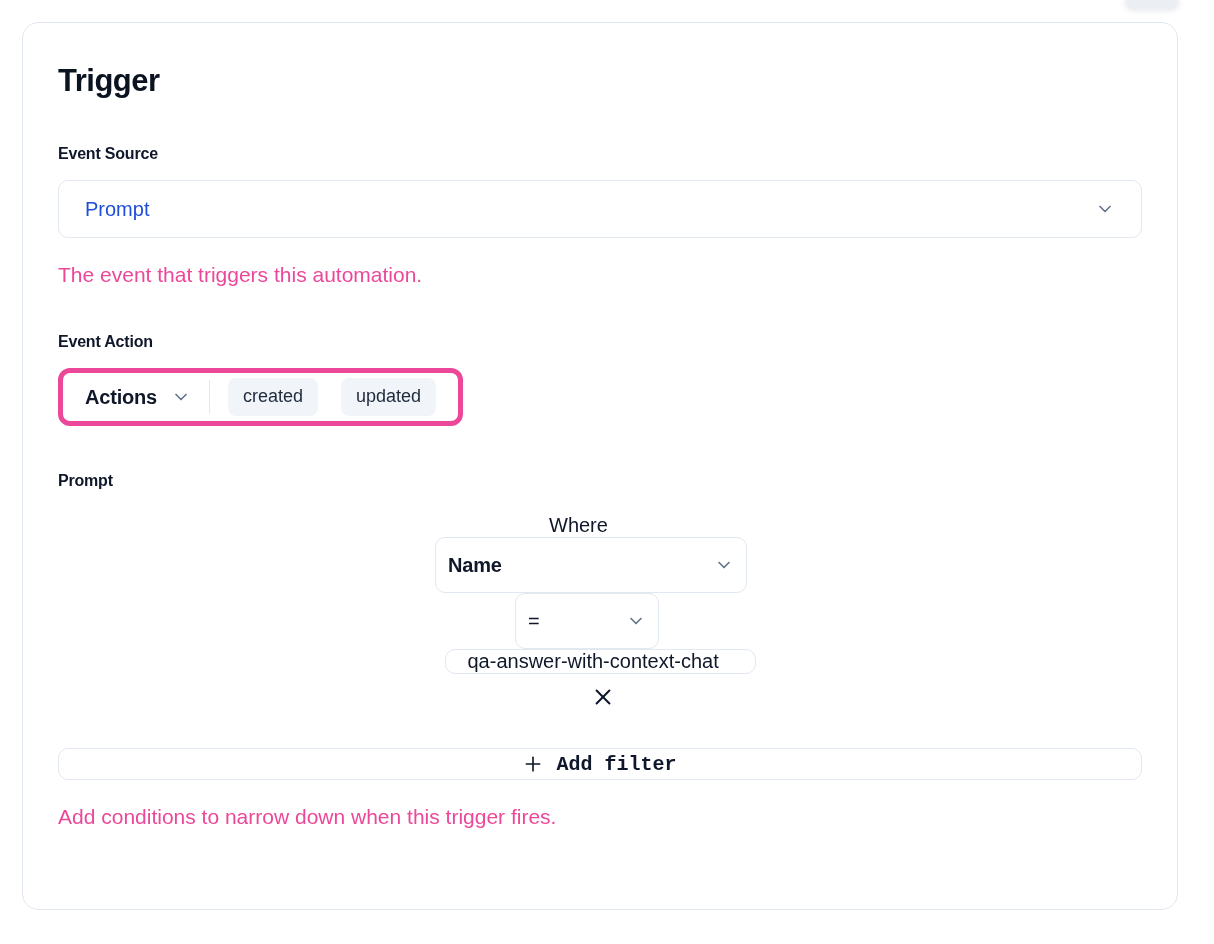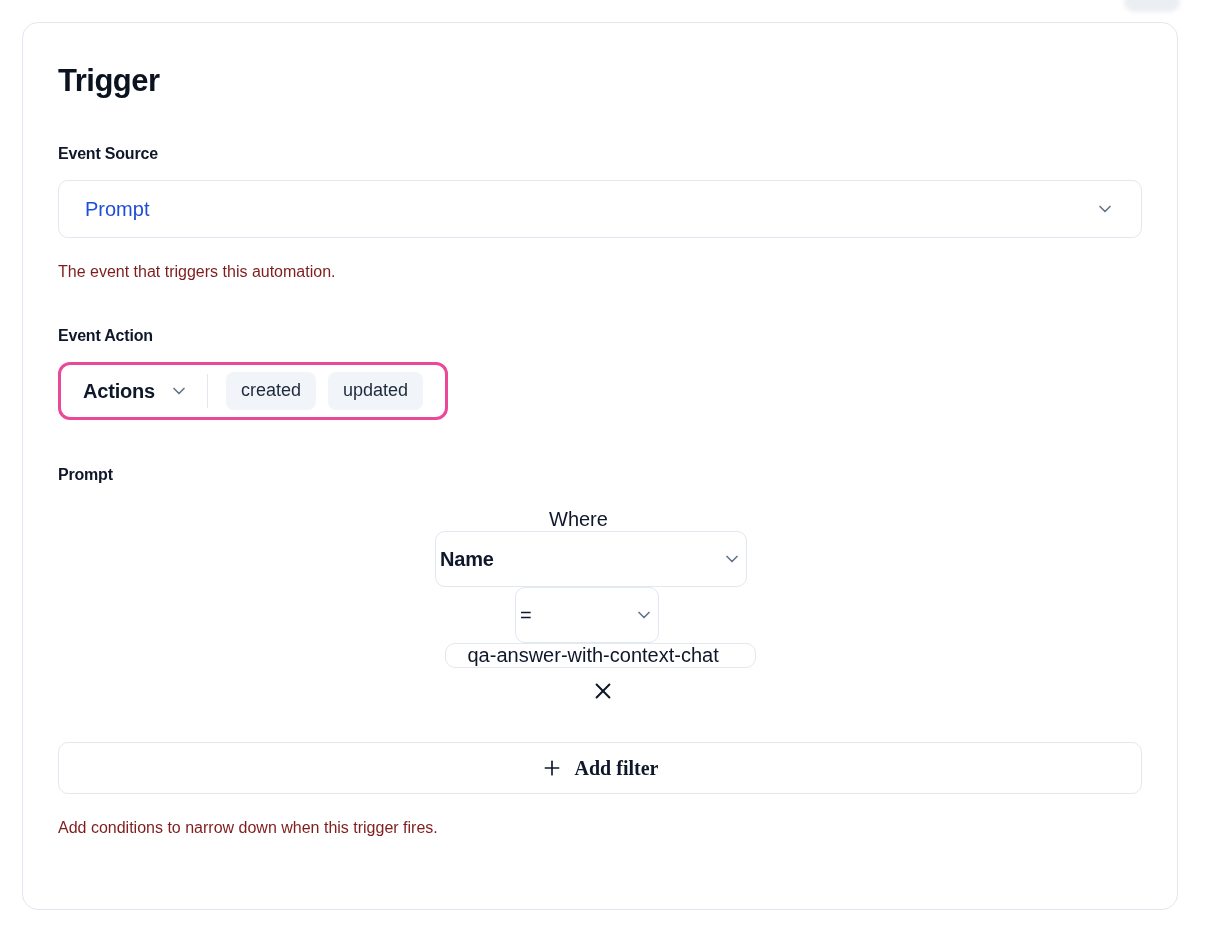--- a/index.html
+++ b/index.html
@@ -24,60 +24,60 @@
   .section-label{ font-size:16px; font-weight:700; color:#0f172a; letter-spacing:-0.2px; }
 
   .select-box{
     margin-top:17px; height:58px; width:100%;
     border:1px solid #e2e8f0; border-radius:10px; background:#fff;
     display:flex; align-items:center; justify-content:space-between;
     padding:0 26px; font-size:20px; color:#1d4ed8; cursor:pointer;
   }
   .chev{ width:20px; height:20px; stroke:#64748b; fill:none; stroke-width:2; stroke-linecap:round; stroke-linejoin:round; }
 
-  .help{ margin-top:25px; font-size:16px; color:#7f1d1d; }
+  .help{ margin-top:25px; font-size:21px; color:#ec4899; }
 
   .actions-box{
     margin-top:17px; height:58px; display:inline-flex; align-items:center;
-    border:3px solid #ec4899; border-radius:12px; background:#fff; padding:0 22px;
+    border:5px solid #ec4899; border-radius:12px; background:#fff; padding:0 22px;
   }
   .actions-trigger{ display:flex; align-items:center; gap:14px; cursor:pointer; }
   .actions-trigger .lbl{ font-size:20px; font-weight:700; letter-spacing:-0.2px; }
   .vdivider{ width:1px; height:34px; background:#e2e8f0; margin:0 18px; }
-  .chips{ display:flex; gap:12px; }
+  .chips{ display:flex; gap:23px; }
   .chip{
     background:#f1f5f9; color:#1e293b; border-radius:8px;
     padding:8px 15px; font-size:18px; line-height:1.2;
   }
 
   .filter-row{ margin-top:24px; display:flex; align-items:center;flex-direction:column; }
   .where{ font-size:20px; color:#0f172a; width:116px; padding-left:7px; }
   .mini-select{
     height:56px; border:1px solid #e2e8f0; border-radius:10px; background:#fff;
     display:flex; align-items:center; justify-content:space-between;
-    padding:0 4px; font-size:20px; cursor:pointer;
+    padding:0 12px; font-size:20px; cursor:pointer;
   }
   .field-select{ width:312px; margin-right:18px; font-weight:700; letter-spacing:-0.2px; }
   .op-select{ width:144px; margin-right:26px; }
   .value-input{
     flex:1; height:48px; border:1px solid #e2e8f0; border-radius:10px;
     padding:0 22px; font-size:20px; color:#0f172a; font-family:inherit; outline:none;
     min-width:0;
   }
   .remove-btn{
     width:46px; height:46px; margin-left:6px; background:transparent; border:none;
     display:flex; align-items:center; justify-content:center; cursor:pointer; border-radius:8px;
   }
   .x-icon{ width:22px; height:22px; stroke:#0f172a; stroke-width:2.2; stroke-linecap:round; fill:none; }
 
   .add-filter-btn{
-    margin-top:28px; width:100%; height:52px; background:#fff;
+    margin-top:28px; width:100%; height:32px; background:#fff;
     border:1px solid #e2e8f0; border-radius:10px; cursor:pointer;
     display:flex; align-items:center; justify-content:center; gap:13px;
-    font-family:Liberation Serif, serif; font-size:20px; font-weight:600; color:#0f172a;
+    font-family:Liberation Mono, monospace; font-size:20px; font-weight:600; color:#0f172a;
   }
   .plus-icon{ width:20px; height:20px; stroke:#0f172a; stroke-width:2; stroke-linecap:round; fill:none; }
 
   .filter-help{ margin-top:25px; }
 </style>
 </head>
 <body>
 
 <div class="top-blob"></div>
 

